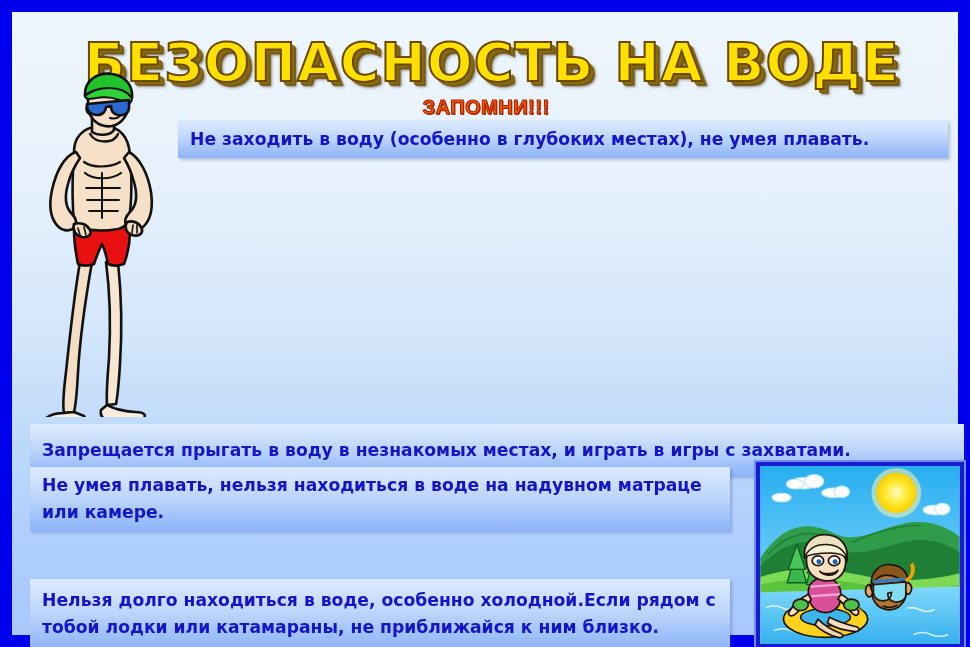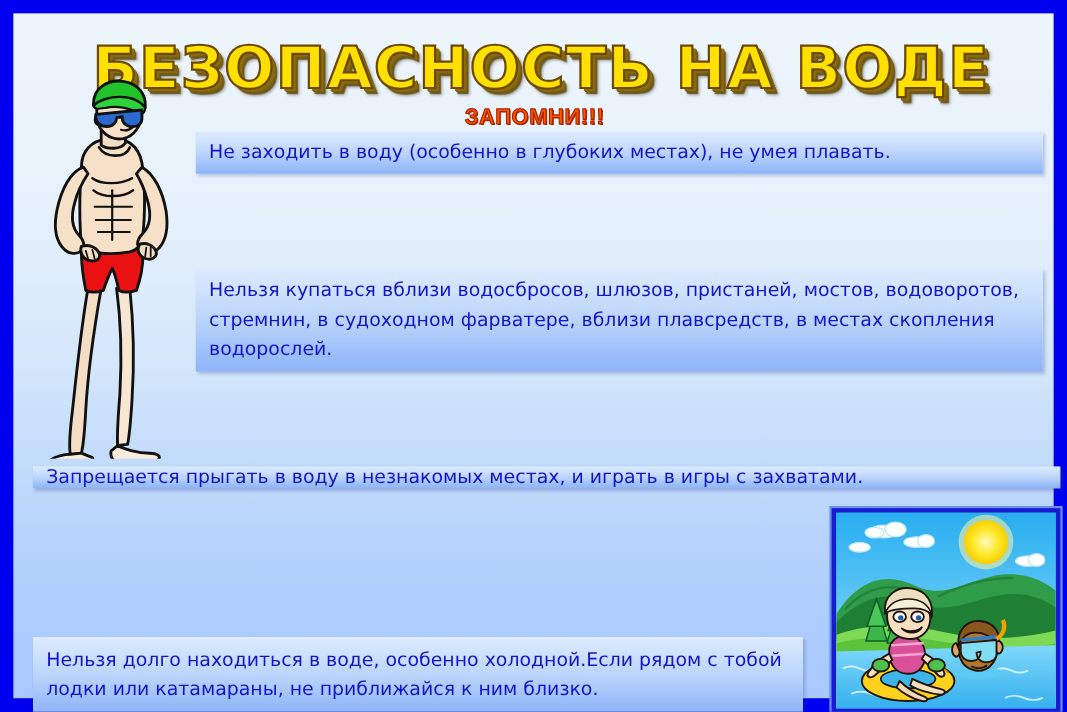--- a/index.html
+++ b/index.html
@@ -34,21 +34,21 @@
     font-size:20px;font-weight:bold;color:#f05a00;
     -webkit-text-stroke:1px #b02000;
     text-shadow:1px 1px 0 #a33000;
     letter-spacing:.5px;
   }
 
   
   .bar{
     position:absolute;box-sizing:border-box;
     background:linear-gradient(180deg,#dbeafe 0%,#cfe2fe 22%,#b9d3fb 52%,#9ec0fa 80%,#8fb5f8 100%);
-    color:#1414c8;font-weight:normal;
+    color:#1414c8;font-weight:bold;
     font-family:"DejaVu Sans","Liberation Sans",sans-serif;
     padding:6px 10px 6px 12px;
     box-shadow:2px 2px 3px rgba(40,60,140,.28);
     display:flex;align-items:center;
   }
   .bar p{margin:0;}
   .t-right{left:166px;width:770px;font-size:17.2px;line-height:27px;}
   .t-full{left:18px;width:934px;font-size:17.2px;line-height:27px;}
   .t-left{left:18px;width:700px;font-size:17.2px;line-height:27px;}
 
@@ -117,29 +117,29 @@
           <path d="M60 62 C66 72 84 72 88 62" fill="none" stroke-width="2.4"></path>
         </g>
       </svg>
     </div>
 
     <div class="bar t-right" style="top:108px;height:38px;">
       <p>Не заходить в воду (особенно в глубоких местах), не умея плавать.</p>
     </div>
 
 
-    <div class="bar t-right" style="top:232px;height:94px;">
-      <p>Нельзя купаться вблизи  водосбросов, шлюзов, пристаней, мостов, водоворотов, стремнин, в судоходном фарватере, вблизи плавсредств, в местах скопления водорослей.</p>
-    </div>
-
-
-    <div class="bar t-full" style="top:412px;height:20px;">
+
+
+    <div class="bar t-full" style="top:412px;height:52px;">
       <p>Запрещается прыгать в воду в незнакомых местах, и играть в игры с захватами.</p>
     </div>
 
+    <div class="bar t-left" style="top:455px;height:64px;">
+      <p>Не умея плавать, нельзя находиться в воде на надувном матраце или камере.</p>
+    </div>
 
 
     <div class="bar t-left" style="top:567px;height:70px;">
       <p>Нельзя долго находиться в воде, особенно холодной.Если рядом с тобой лодки или катамараны, не приближайся к ним близко.</p>
     </div>
 
     <div class="pic">
       <svg viewBox="0 0 208 186" xmlns="http://www.w3.org/2000/svg" aria-hidden="true">
         <defs>
           <linearGradient id="skyg" x1="0" y1="0" x2="0" y2="1">

